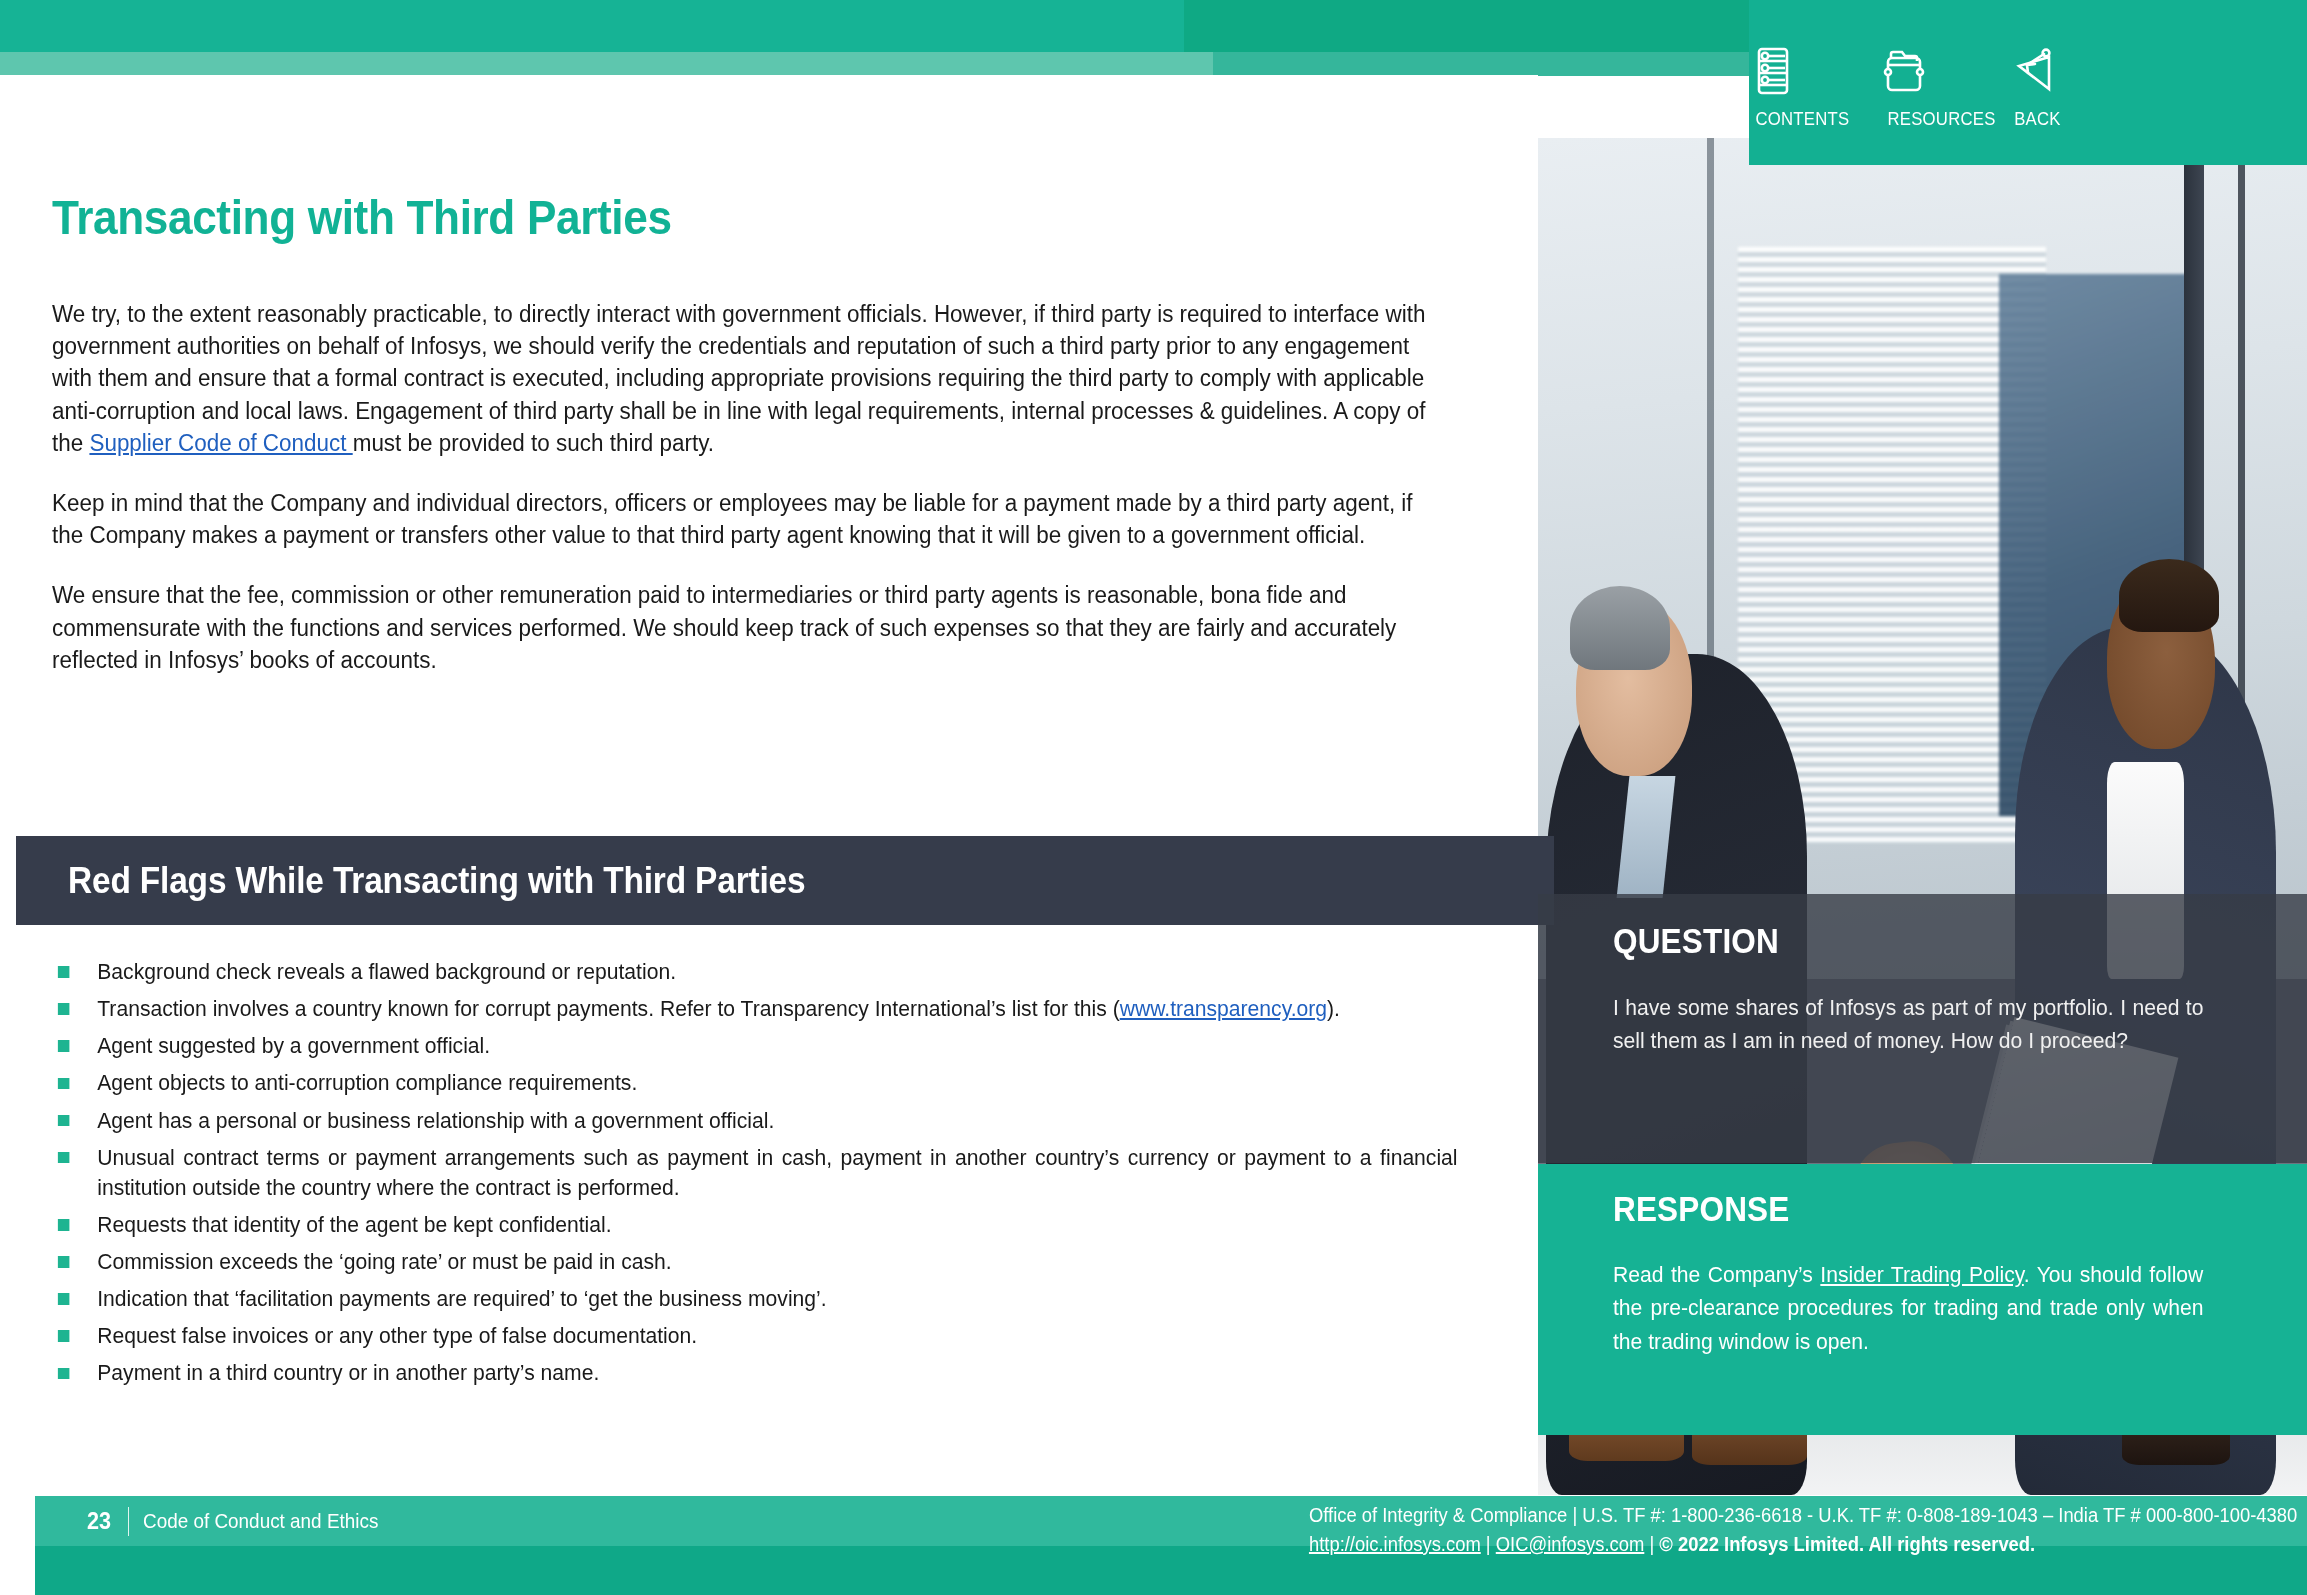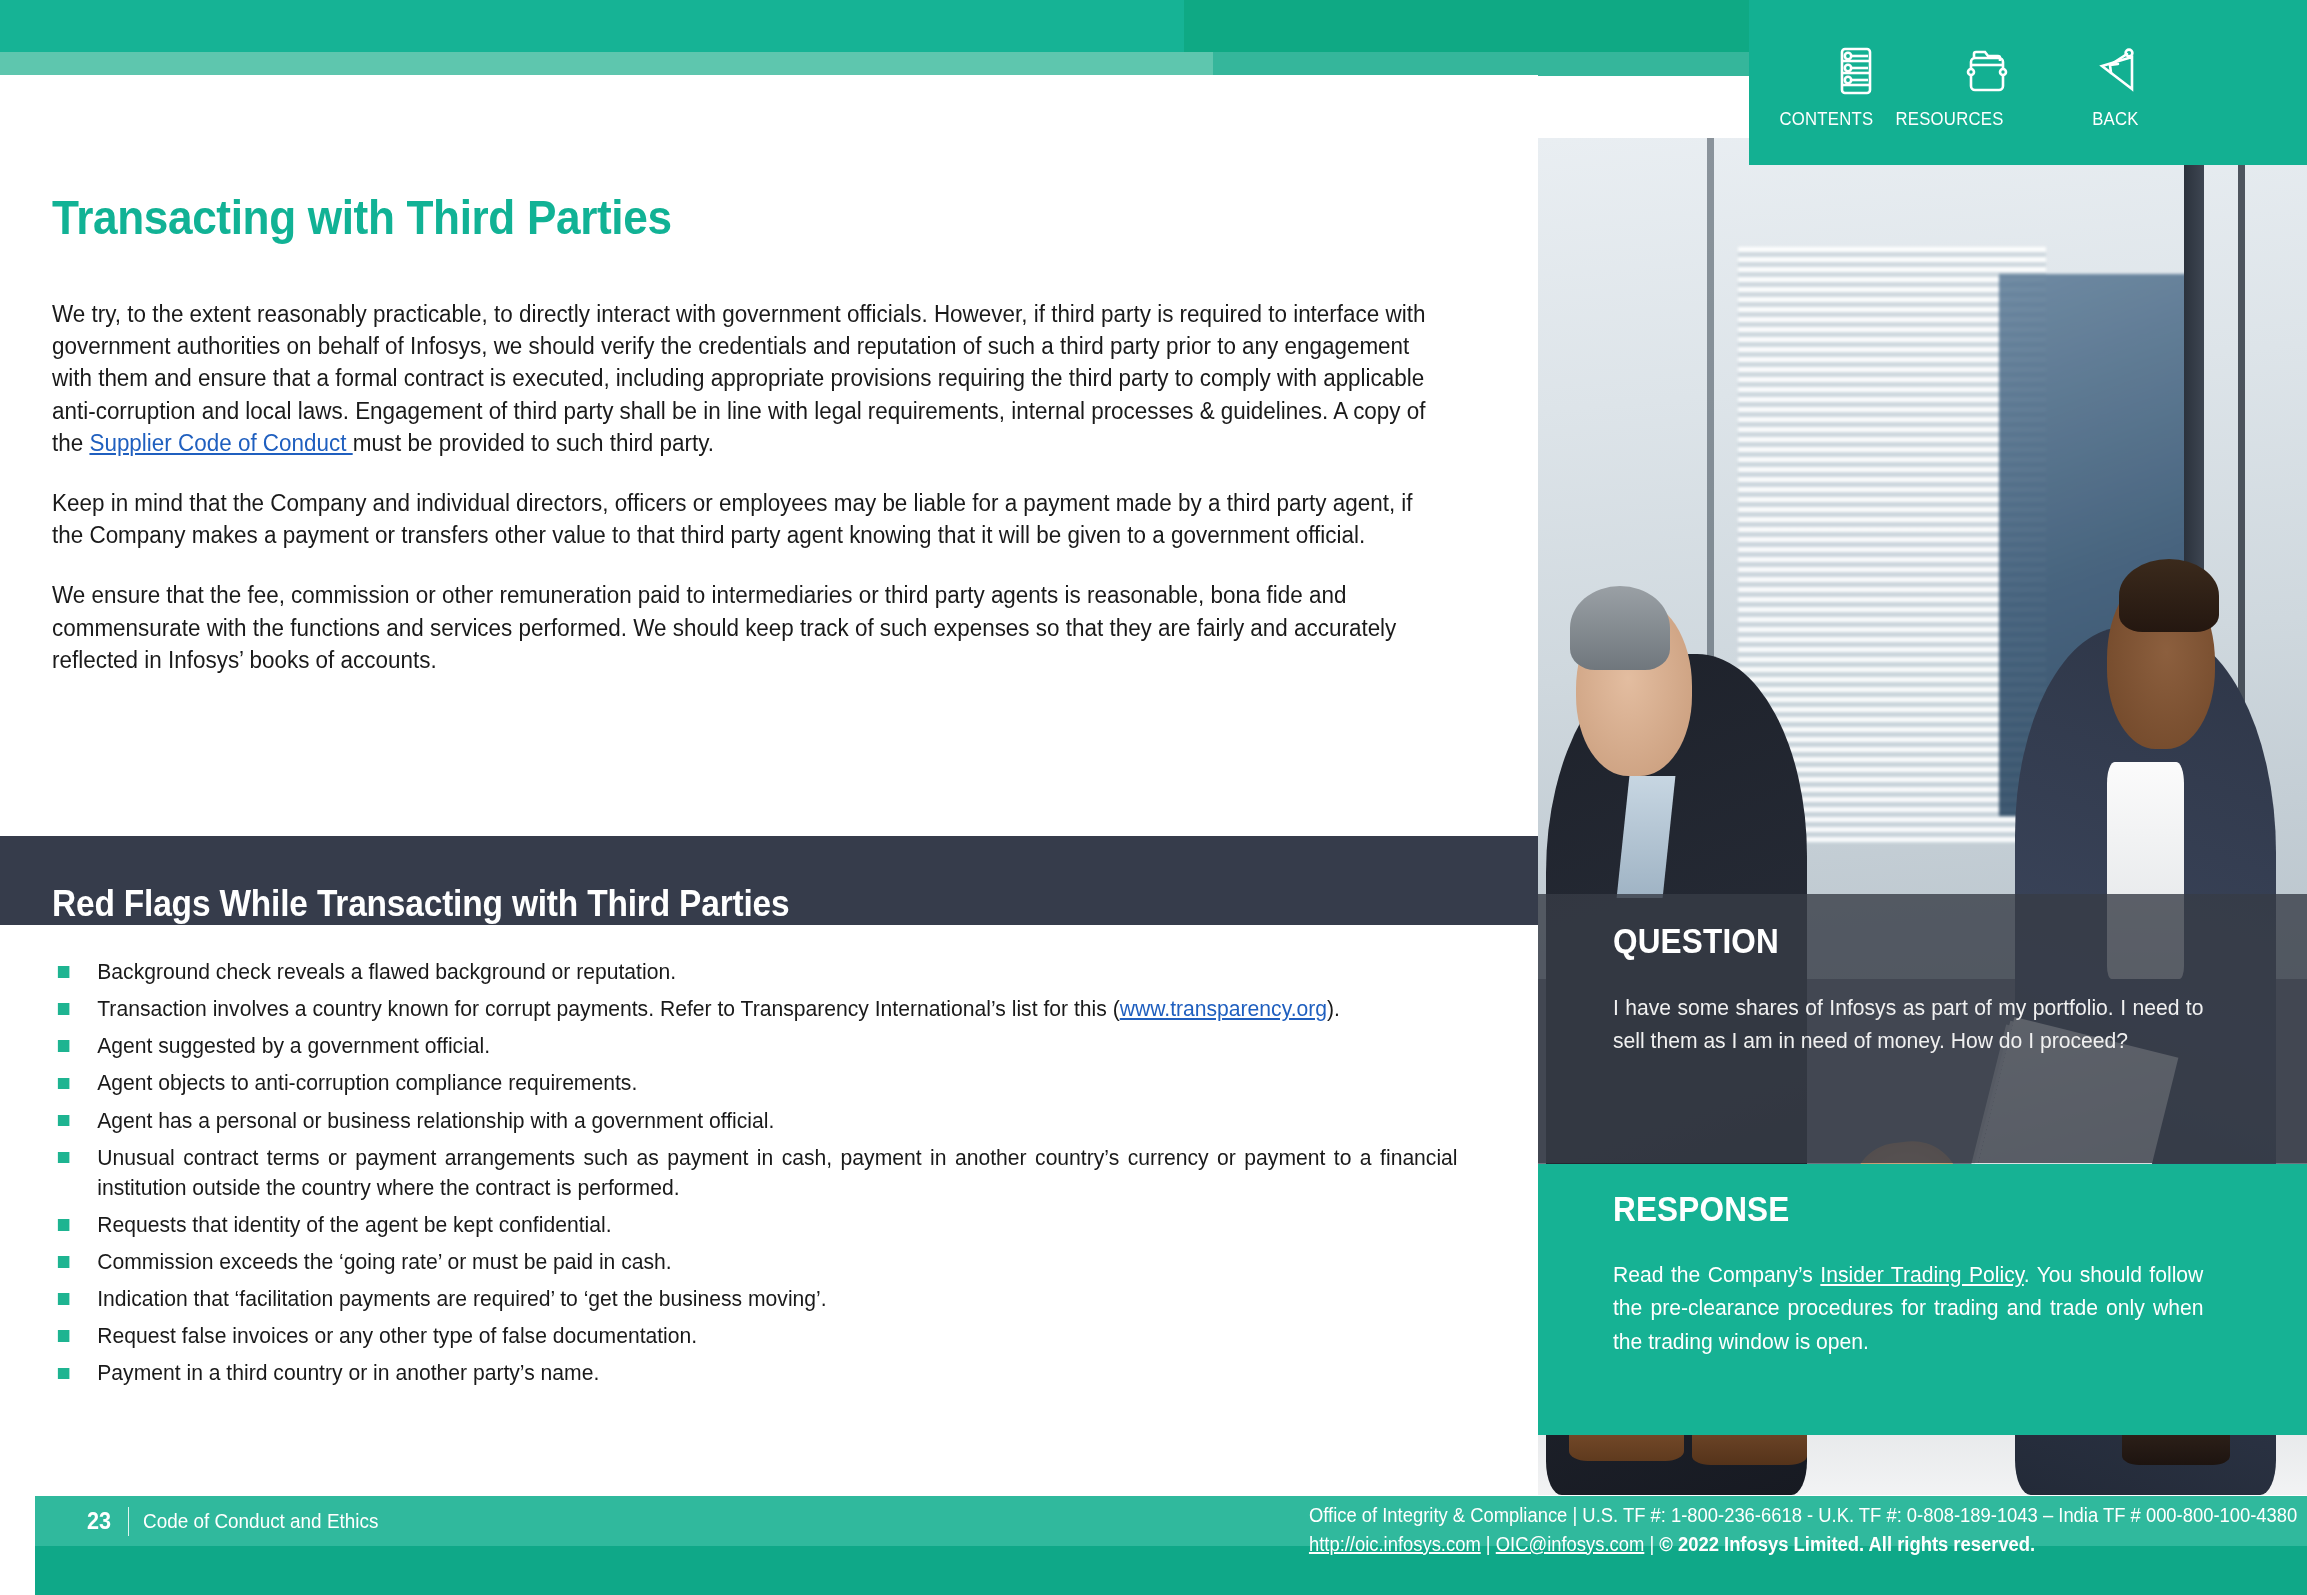--- a/index.html
+++ b/index.html
@@ -146,21 +146,21 @@
 
   
   .navbar {
     position:absolute; left:1749px; top:0; width:558px; height:165px;
     background:#13b092;
     display:flex; align-items:flex-start;
     z-index:30;
   }
   .nav-item {
     width:131px; height:165px;
-    display:flex; flex-direction:column; align-items:flex-end;
+    display:flex; flex-direction:column; align-items:flex-start;
     padding-top:45px; cursor:pointer;
     position:relative;
   }
   .nav-item.highlight { background:rgba(255,255,255,.07); }
   .nav-icon { width:48px; height:52px; display:block; }
   .nav-icon svg { width:100%; height:100%; display:block; }
   .nav-label {
     color:#ffffff; font-size:19px; letter-spacing:0.3px;
     margin-top:10.8px; font-family:"Liberation Sans", sans-serif;
     transform:scaleX(.88); transform-origin:center;
@@ -186,23 +186,23 @@
     color:#1a1a1a; font-size:23.5px; line-height:1.37;
     margin-bottom:28px;
     transform:scaleX(.955); transform-origin:left top;
   }
   .lnk-blue {
     color:#1f5fbf; text-decoration:underline;
   }
 
   
   .redflags-band {
-    position:absolute; left:0; top:836px; width:1538px; height:89px;
+    position:absolute; left:16px; top:836px; width:1538px; height:89px;
     background:#363c4b;
-    display:flex; align-items:flex-end;
+    display:flex; align-items:center;
   }
   .redflags-title {
     color:#ffffff; font-size:36px; font-weight:bold;
     margin-left:52px; letter-spacing:-0.2px;
     transform:scaleX(.93); transform-origin:left center;
     white-space:nowrap;
   }
 
   
   .bullets {

